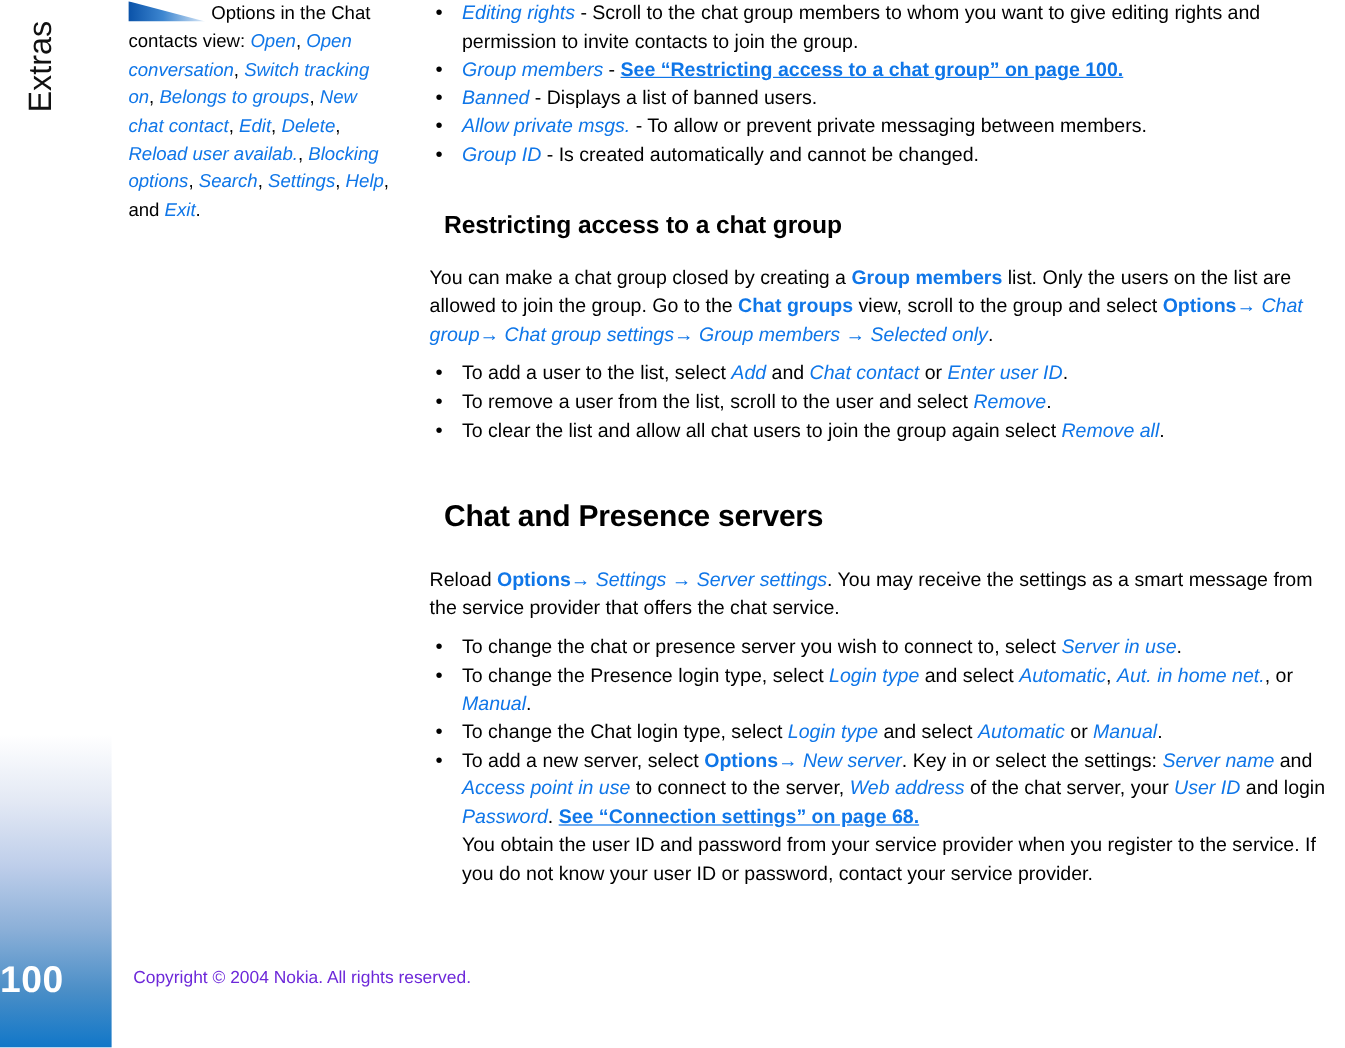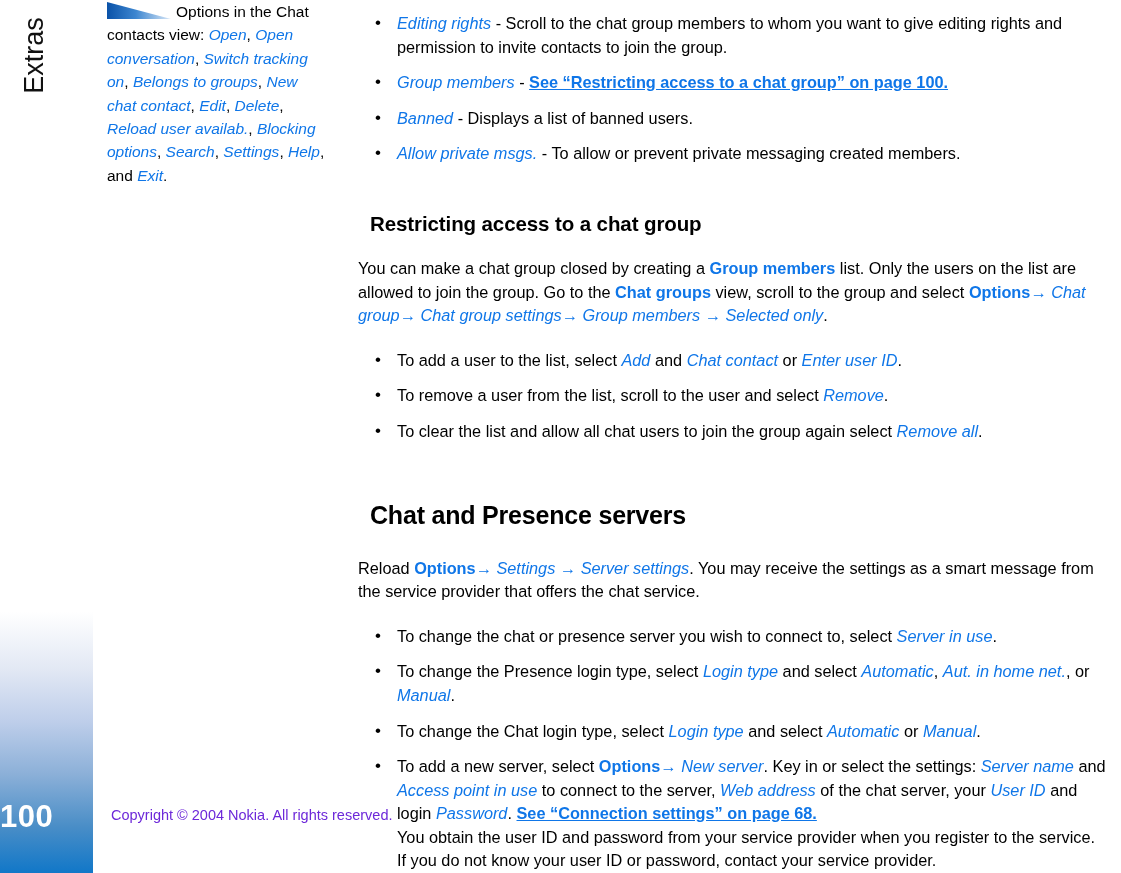--- a/index.html
+++ b/index.html
@@ -94,21 +94,21 @@
     font-size:20.5px;
     font-weight:bold;
     letter-spacing:-0.1px;
     margin:12px;
   }
 
   ul { list-style:none; }
   li {
     position:relative;
     padding-left:27px;
-    margin:12px;
+    margin:0;
   }
   li::before {
     content:"\2022";
     position:absolute;
     left:5px; top:-1px;
     font-size:17px;
     color:#000;
   }
 
   
@@ -166,21 +166,24 @@
       <li>
         <span class="k">Editing rights</span><span> - </span><span>Scroll to the chat group members to whom you want to give editing rights and permission to invite contacts to join the group.</span>
       </li>
       <li>
         <span class="k">Group members</span><span> - </span><a class="xref" href="#">See “Restricting access to a chat group” on page 100.</a>
       </li>
       <li>
         <span class="k">Banned</span><span> - </span><span>Displays a list of banned users.</span>
       </li>
       <li>
-        <span class="k">Allow private msgs.</span><span> - </span><span>To allow or prevent private messaging created members.</span>
+        <span class="k">Allow private msgs.</span><span> - </span><span>To allow or prevent private messaging between members.</span>
+      </li>
+      <li>
+        <span class="k">Group ID</span><span> - </span><span>Is created automatically and cannot be changed.</span>
       </li>
     </ul>
 
     <div class="gap-lg"></div>
 
     <h3>Restricting access to a chat group</h3>
 
     <div class="gap-sm"></div>
 
     <p><span>You can make a chat group closed by creating a </span><span class="kb">Group members</span><span> list. Only the users on the list are allowed to join the group. Go to the </span><span class="kb">Chat groups</span><span> view, scroll to the group and select </span><span class="kb">Options</span><span class="arw">→ </span><span class="k">Chat group</span><span class="arw">→ </span><span class="k">Chat group settings</span><span class="arw">→ </span><span class="k">Group members</span><span class="arw"> → </span><span class="k">Selected only</span><span>.</span></p>

